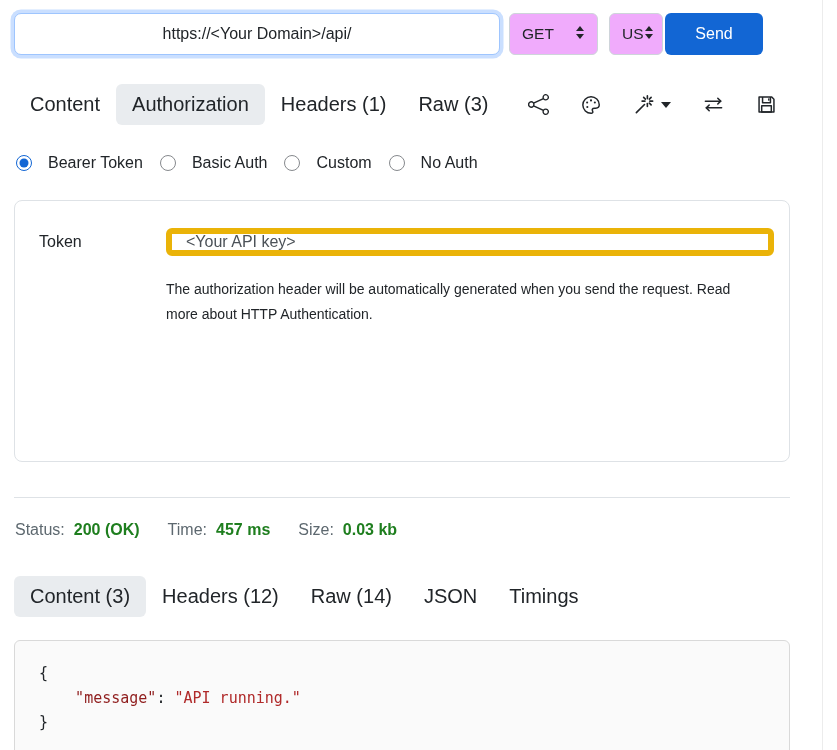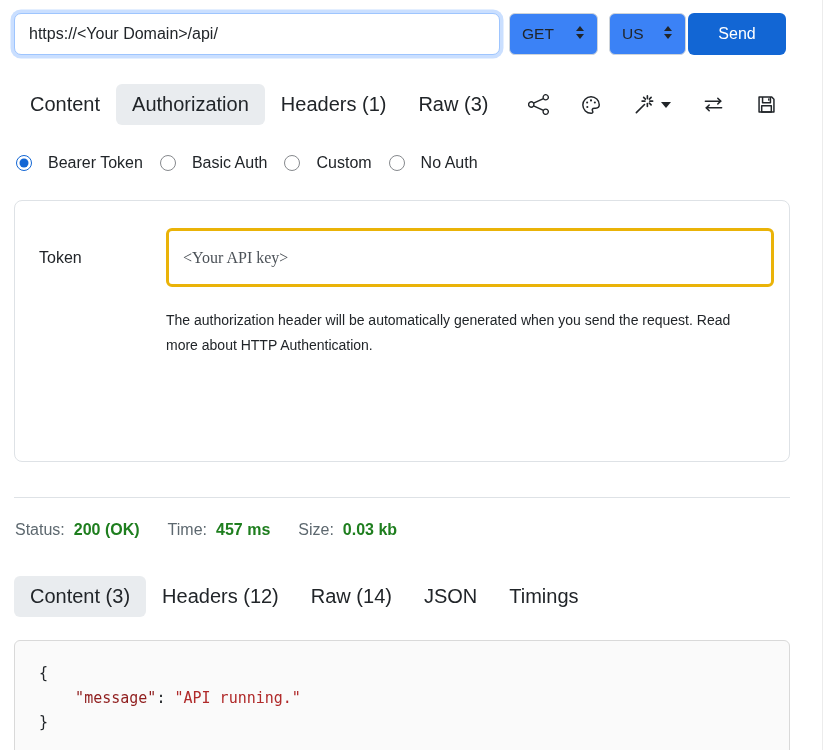--- a/index.html
+++ b/index.html
@@ -7,26 +7,26 @@
     font-family: "Liberation Sans", sans-serif; color: #212529; }
   .page { position: relative; width: 837px; height: 750px; }
   .page-edge { position: absolute; left: 822px; top: 0; width: 1px; height: 750px;
     background: #ececec; }
   .content { position: absolute; left: 14px; top: 0; width: 776px; }
 
   
   .request-bar { margin-top: 13px; display: flex; align-items: stretch; height: 42px; }
   .url-input { flex: 0 0 486px; height: 42px; border: 1px solid #9ec5fe; border-radius: 7px;
     box-shadow: 0 0 0 3.5px rgba(13,110,253,.22); padding: 0 14px; font-size: 16px;
-    color: #212529; outline: none; font-family: "Liberation Sans", sans-serif; }
-  .select-box { height: 42px; border: 1px solid #ced4da; border-radius: 6px; background: #3b82f6;
+    color: #212529; outline: none; font-family: "Liberation Sans", sans-serif; text-align: center; }
+  .select-box { height: 42px; border: 1px solid #ced4da; border-radius: 6px; background: #f0abfc;
     display: flex; align-items: center; justify-content: space-between; padding: 0 12px;
     font-size: 15.5px; cursor: pointer; }
   .select-method { width: 89px; margin-left: 9px; }
-  .select-region { width: 77px; margin-left: 11px; }
+  .select-region { width: 54px; margin-left: 11px; }
   .send-btn { width: 98px; height: 42px; margin-left: 2px; background: #1266d4;
     border: none; border-radius: 6px; color: #fff; font-size: 16px; cursor: pointer;
     font-family: "Liberation Sans", sans-serif; }
 
   
   .tabs-row { margin-top: 29px; display: flex; align-items: center; justify-content: space-between; }
   .tabs { display: flex; align-items: center; }
   .tab { padding: 9px 16px; font-size: 20px; color: #212529; border-radius: 6px;
     cursor: pointer; white-space: nowrap; }
   .tab.active { background: #e9ecef; }
@@ -43,23 +43,23 @@
   .radio-circle.selected { border: 1.5px solid #1266d4; }
   .radio-circle.selected::after { content: ""; position: absolute; left: 50%; top: 50%;
     transform: translate(-50%,-50%); width: 9px; height: 9px; border-radius: 50%;
     background: #1266d4; }
 
   
   .token-panel { margin-top: 28px; height: 262px; border: 1px solid #dee2e6;
     border-radius: 8px; padding: 27px 15px 0 24px; }
   .token-row { display: flex; align-items: center; justify-content: flex-end; }
   .token-label { flex: 0 0 127px; font-size: 16px; }
-  .token-input { flex: 1; height: 59px; border: 3px solid #eab308; border-radius: 6px;
+  .token-input { flex: 1; height: 28px; border: 6px solid #eab308; border-radius: 6px;
     padding: 0 14px; font-size: 16px; outline: none; color: #212529;
-    font-family: Liberation Serif, serif; }
+    font-family: Liberation Sans, sans-serif; }
   .token-input::placeholder { color: #4c5258; opacity: 1; }
   .help-text { margin-left: 127px; margin-top: 21px; font-size: 14px; line-height: 25px;
     max-width: 600px; color: #212529; }
 
   .divider { margin-top: 35px; border: 0; border-top: 1px solid #dee2e6; }
 
   
   .status-row { margin-top: 23px; display: flex; align-items: baseline; gap: 28px;
     font-size: 16px; padding-left: 1px; }
   .status-group { display: flex; align-items: baseline; gap: 9px; }

